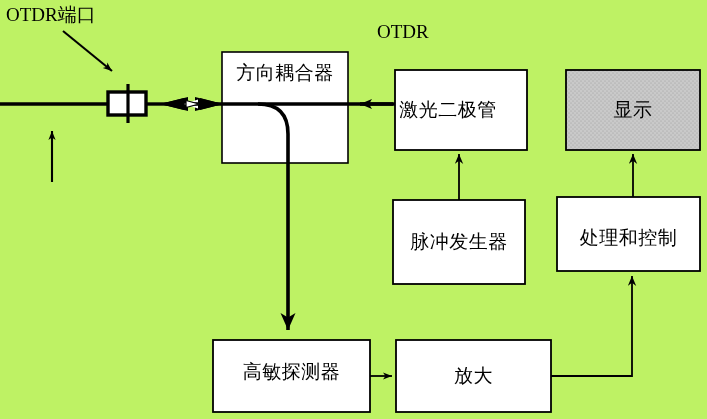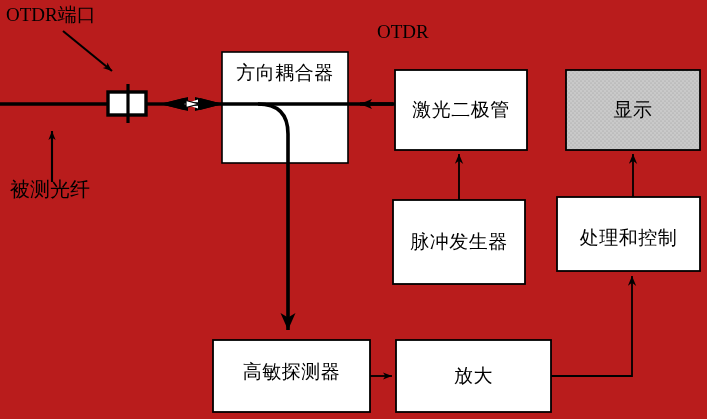--- a/index.html
+++ b/index.html
@@ -7,21 +7,21 @@
     padding: 0;
     background: #ffffff;
   }
   body {
     font-family: "Liberation Sans", "DejaVu Sans", sans-serif;
   }
   #diagram-root {
     position: relative;
     width: 707px;
     height: 419px;
-    background: #b91c1c;
+    background: #bef264;
     overflow: hidden;
   }
   #diagram-svg {
     position: absolute;
     top: 0;
     left: 0;
     width: 707px;
     height: 419px;
   }
   .lbl {
@@ -158,25 +158,24 @@
 
     <g>
       <line x1="52" y1="182" x2="52" y2="131" stroke="#000000" stroke-width="2.1" marker-end="url(#arrowSmall)"></line>
     </g>
   </svg>
 
   <div class="lbl latin" style="left:6px; top:5px; font-size:19px;">OTDR端口</div>
 
   <div class="lbl latin" style="left:377px; top:22px; font-size:19px;">OTDR</div>
 
-  <div class="lbl cjk" style="left:10px; top:179px; font-size:20px;">被测光纤</div>
 
   <div class="box-label cjk" style="left:222px; top:56px; width:126px; height:34px;">方向耦合器</div>
 
-  <div class="box-label cjk" style="left:395px; top:70px; width:132px; height:80px;">激光二极管</div>
+  <div class="box-label cjk" style="left:382px; top:70px; width:132px; height:80px;">激光二极管</div>
 
   <div class="box-label cjk" style="left:566px; top:70px; width:134px; height:80px;">显示</div>
 
   <div class="box-label cjk" style="left:393px; top:200px; width:132px; height:84px;text-align:right;">脉冲发生器</div>
 
   <div class="box-label cjk" style="left:557px; top:197px; width:143px; height:82px;">处理和控制</div>
 
   <div class="box-label cjk" style="left:213px; top:340px; width:157px; height:64px;">高敏探测器</div>
 
   <div class="box-label cjk" style="left:396px; top:340px; width:155px; height:72px;border-radius:19px;">放大</div>

